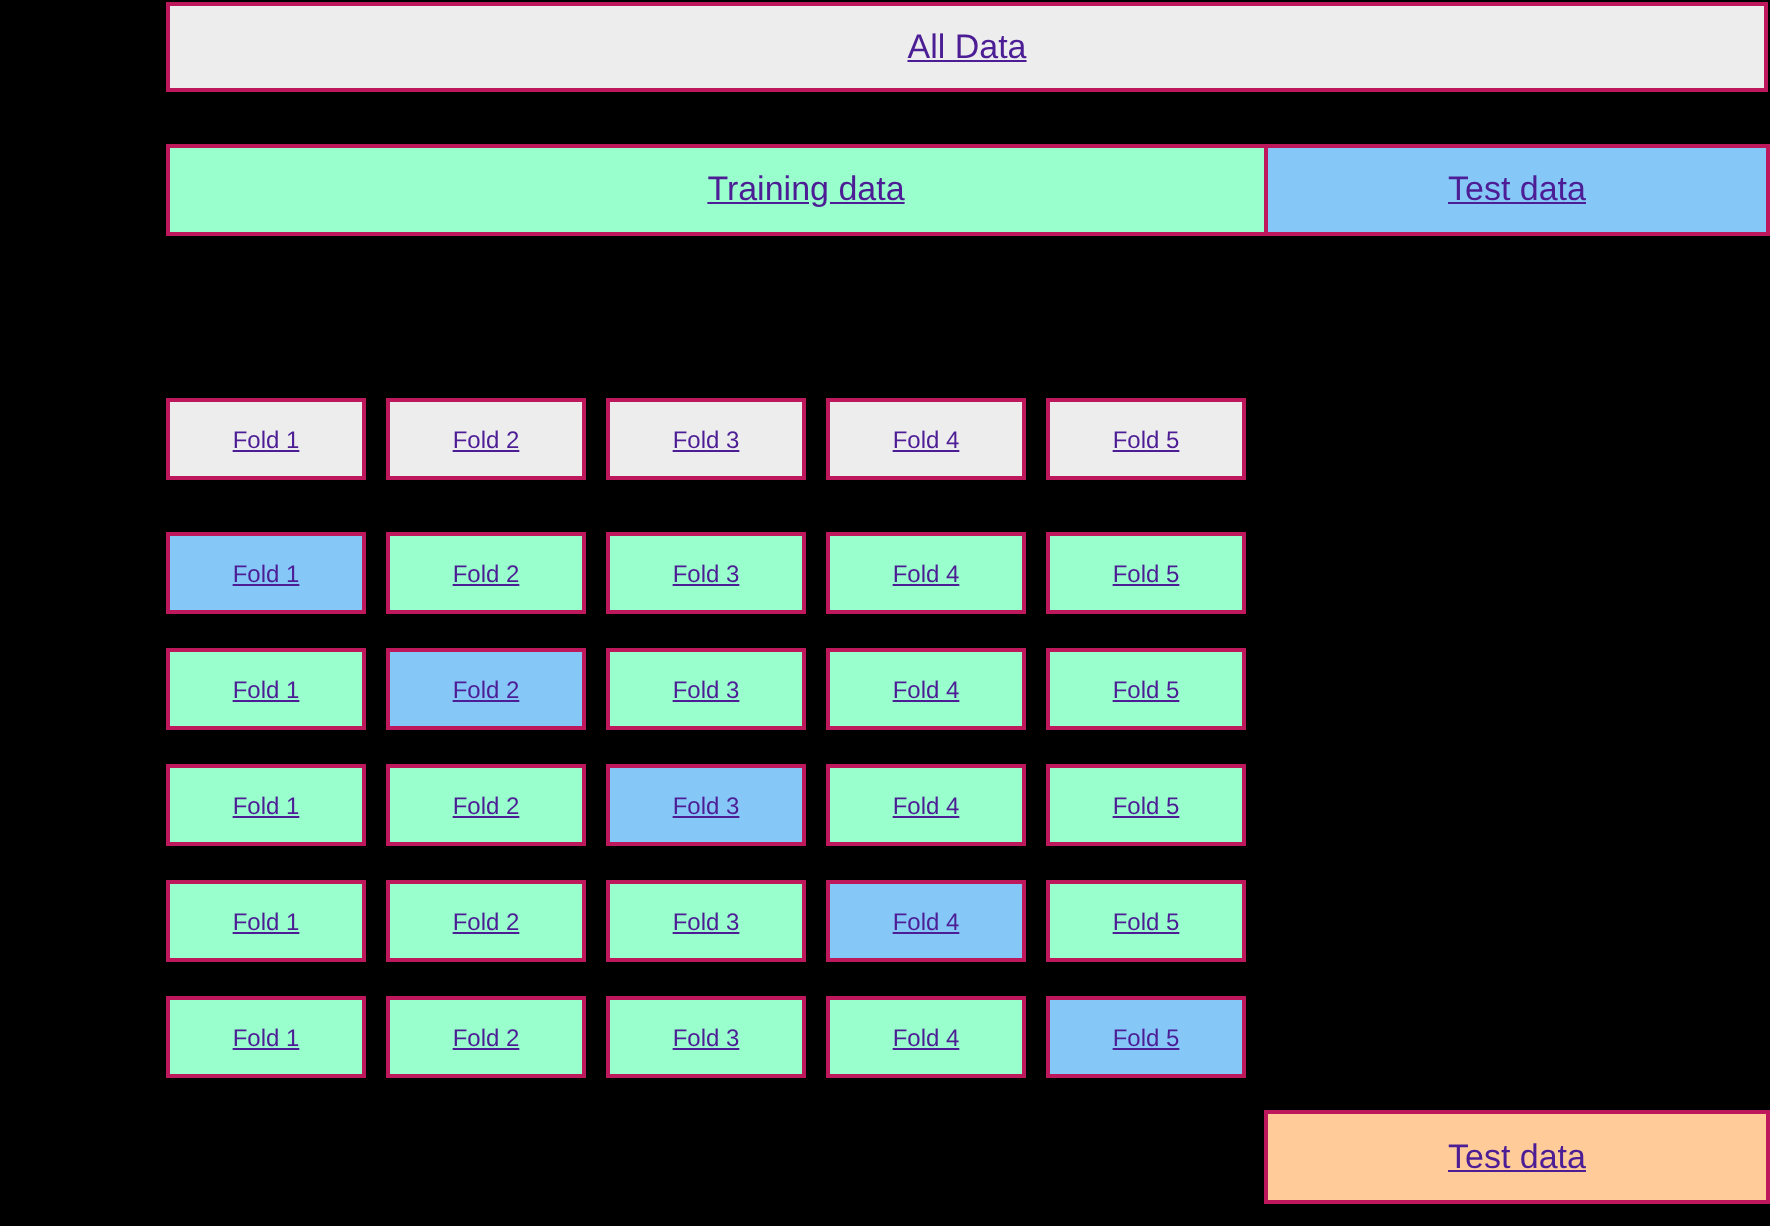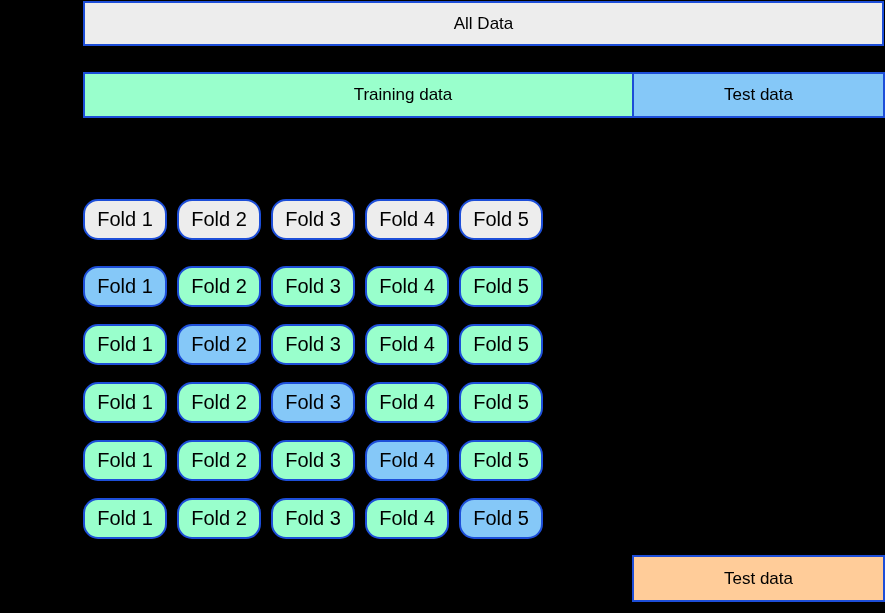--- a/index.html
+++ b/index.html
@@ -11,35 +11,35 @@
   #canvas {
     position: relative;
     width: 885px;
     height: 613px;
     background: #000000;
     overflow: hidden;
   }
   .bar, .fold {
     position: absolute;
     box-sizing: border-box;
-    border: 2px solid #1d4ed8;
+    border: 2px solid #be185d;
     display: flex;
     align-items: center;
     justify-content: center;
-    color: #000000;
+    color: #4c1d95;
     white-space: nowrap;
+    text-decoration: underline;
   }
   .bar { font-size: 17px; }
   .fold {
     position: static;
-    width: 84px;
+    width: 100px;
     height: 41px;
-    font-size: 20px;
+    font-size: 12px;
     flex: 0 0 auto;
-    border-radius: 15px;
   }
   .fold-row {
     position: absolute;
     left: 83px;
     display: flex;
     gap: 10px;
   }
   
   .bar[data-type="header"], .fold[data-type="header"] { background: #ededed; }
   .bar[data-type="train"],  .fold[data-type="train"]  { background: #99ffcc; }

